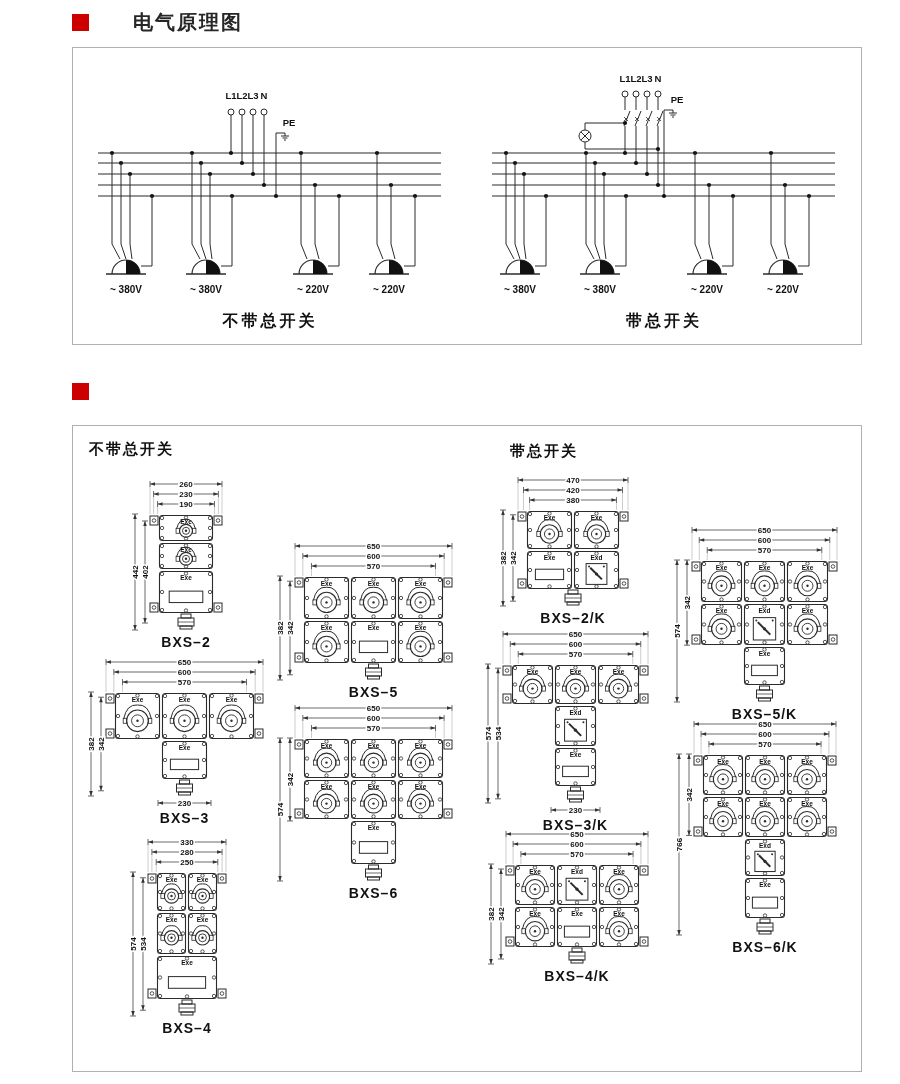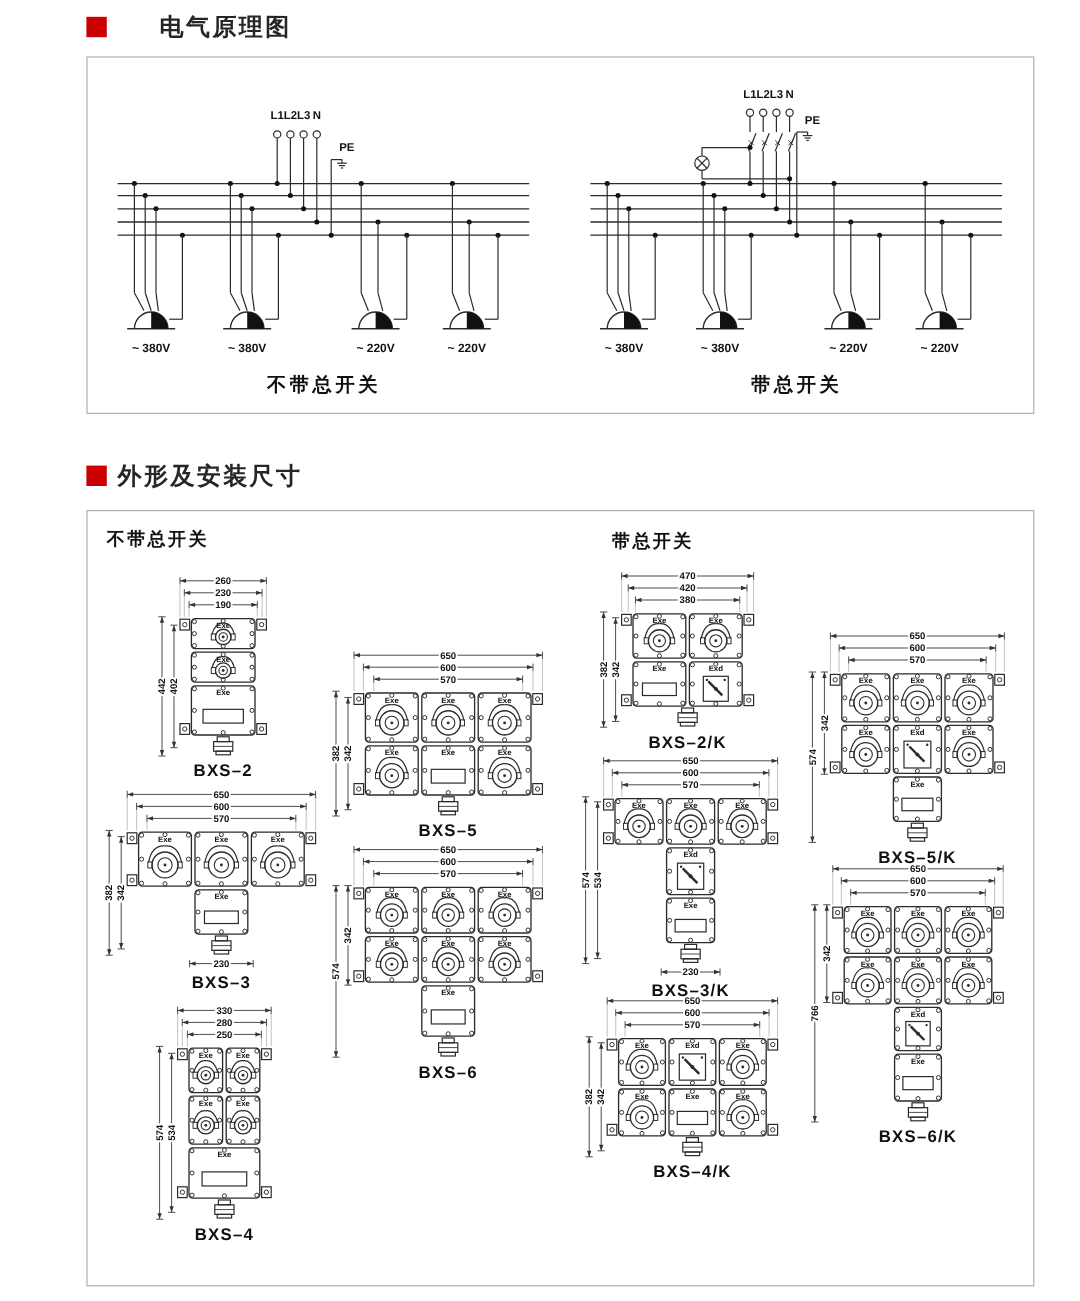--- a/index.html
+++ b/index.html
@@ -230,21 +230,20 @@
       <line x1="296" y1="222" x2="336" y2="222" stroke="#2b2b2b" stroke-width="1.3" stroke-linecap="butt"></line>
       <path d="M 302 222 A 14 14 0 0 1 330 222" fill="none" stroke="#2b2b2b" stroke-width="1.2"></path>
       <path d="M 316 208 A 14 14 0 0 1 330 222 L 316 222 Z" fill="#111" stroke="none"></path>
       <text x="316" y="241" font-size="10" fill="#111" text-anchor="middle" font-weight="bold">~ 220V</text>
       <text x="197" y="274" font-size="16" fill="#111" text-anchor="middle" font-weight="bold" letter-spacing="3">带总开关</text>
     </svg>
   </div>
 
 <div class="hdr" id="hdr2">
   <span class="sq" style="background: rgb(204, 0, 0);"></span>
-  <span class="t">外形及安装尺寸</span>
 </div>
 
 <div class="panel" id="panel2" style="border-color: rgb(176, 176, 176);">
   <div class="col-label" id="colL">不带总开关</div>
   <div class="col-label" id="colR">带总开关</div>
 <svg width="100" height="176" style="left: 55px; top: 50px;">
       <rect x="31.5" y="39.5" width="53" height="25" rx="3" fill="none" stroke="#2b2b2b" stroke-width="1.1"></rect>
       <circle cx="34" cy="42" r="1.7" fill="#fff" stroke="#2b2b2b" stroke-width="0.8"></circle>
       <circle cx="82" cy="42" r="1.7" fill="#fff" stroke="#2b2b2b" stroke-width="0.8"></circle>
       <circle cx="34" cy="62" r="1.7" fill="#fff" stroke="#2b2b2b" stroke-width="0.8"></circle>

